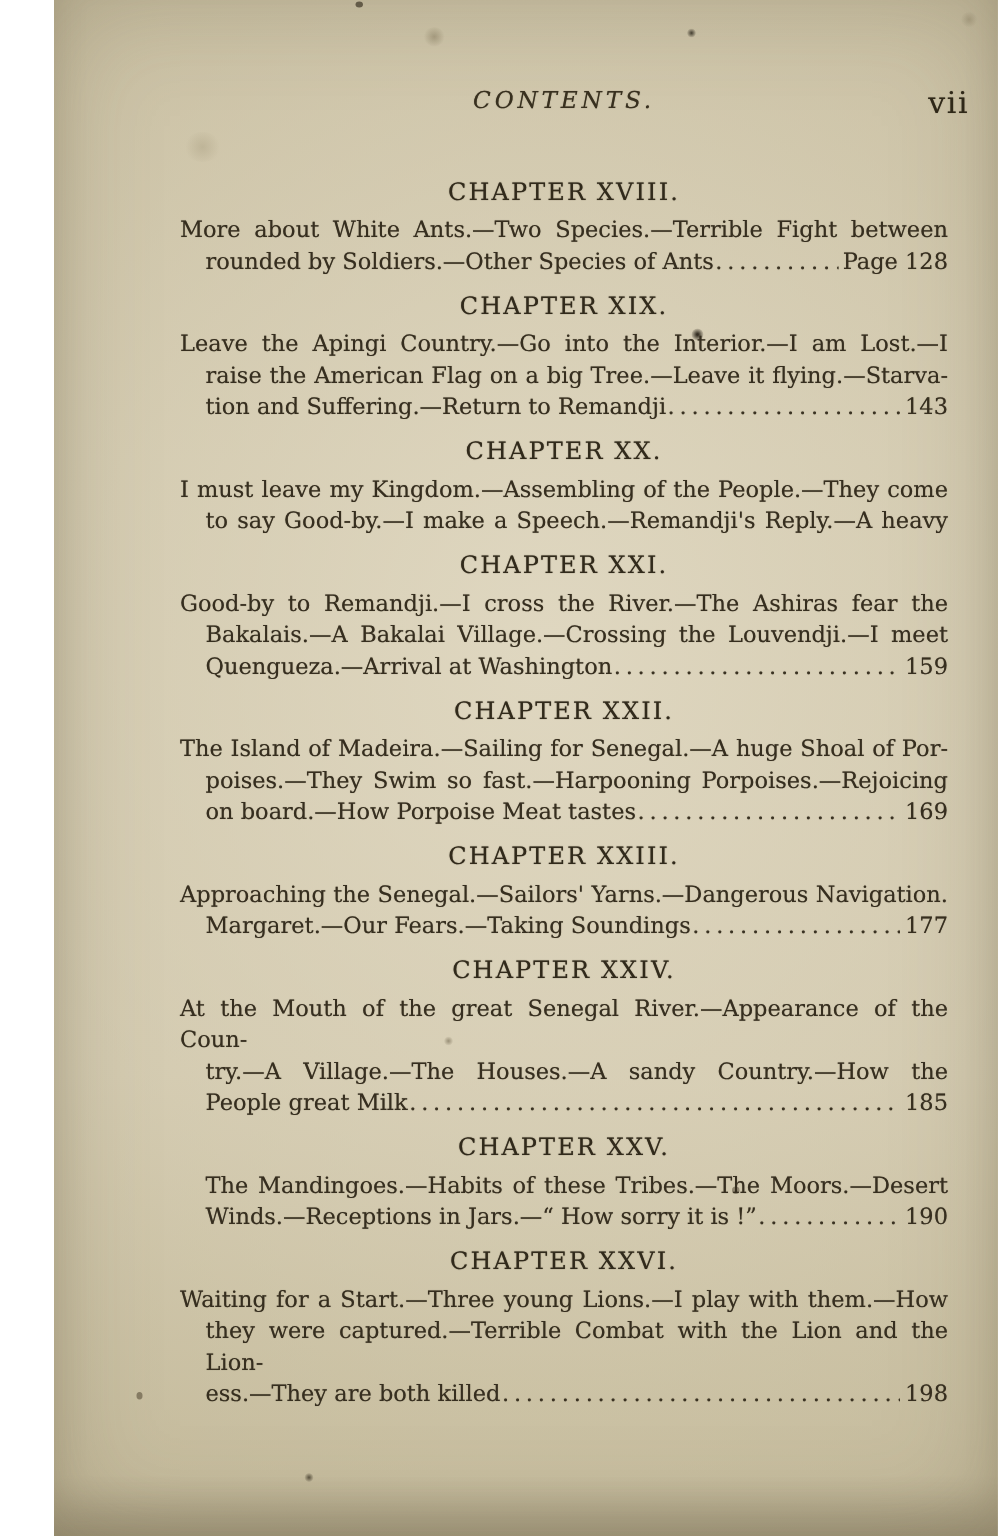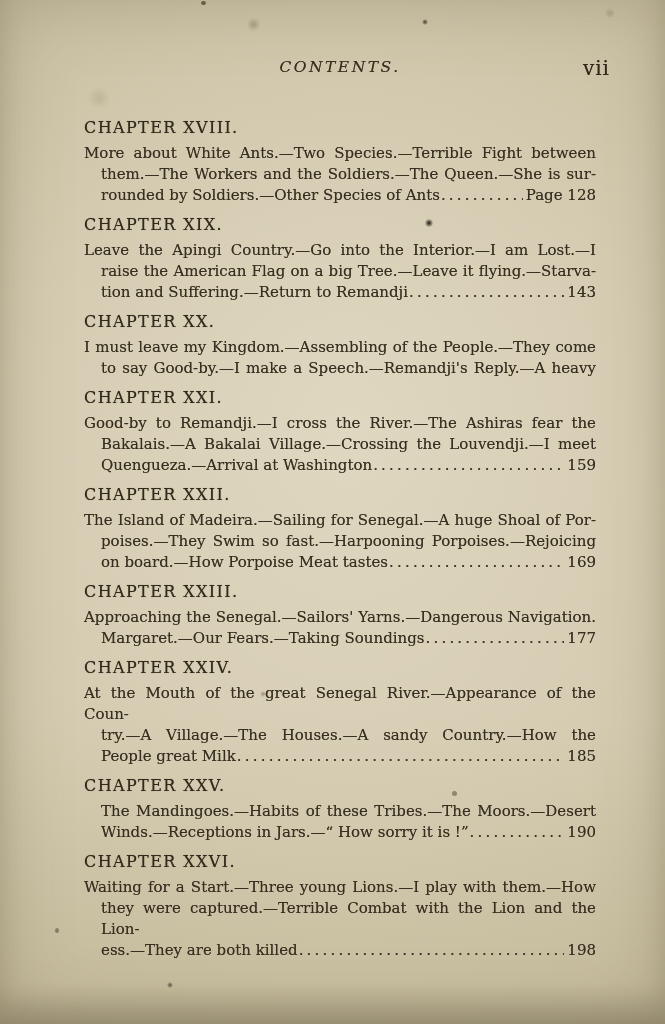--- a/index.html
+++ b/index.html
@@ -9,20 +9,21 @@
     overflow: hidden;
     font-family: "DejaVu Serif", "Liberation Serif", serif;
   }
   .page {
     position: absolute; inset: 0;
     background:
       radial-gradient(ellipse 120% 90% at 52% 42%, rgba(226,218,196,0.85) 0%, rgba(211,202,176,0.4) 55%, rgba(183,172,143,0.55) 100%),
       linear-gradient(180deg, #c6bc9e 0%, #cfc6aa 30%, #d2c9ae 70%, #c3b998 96%, #a99f82 99.2%, #9d9377 100%),
       #cbc2a6;
     box-shadow: inset 0 0 70px rgba(96,85,58,0.28), inset 0 -18px 22px rgba(96,85,58,0.18);
+    margin-left: 36px;
   }
   
   .blemish { position: absolute; border-radius: 50%; pointer-events: none; }
   .b1 { left: 201px; top: 1px;  width: 5px; height: 4px;  background: rgba(70,62,46,0.75); }
   .b2 { left: 246px; top: 18px; width: 15px; height: 13px; background: radial-gradient(circle, rgba(120,108,80,0.45) 0%, rgba(120,108,80,0) 70%); }
   .b3 { left: 422px; top: 19px; width: 6px; height: 6px;  background: radial-gradient(circle, rgba(52,46,34,0.9) 0%, rgba(52,46,34,0) 75%); }
   .b4 { left: 425px; top: 219px; width: 8px; height: 8px; background: radial-gradient(circle, rgba(45,39,28,0.95) 10%, rgba(45,39,28,0) 78%); }
   .b5 { left: 604px; top: 8px;  width: 12px; height: 10px; background: radial-gradient(circle, rgba(120,108,80,0.35) 0%, rgba(120,108,80,0) 70%); }
   .b6 { left: 167px; top: 982px; width: 6px; height: 6px; background: radial-gradient(circle, rgba(60,53,38,0.8) 0%, rgba(60,53,38,0) 75%); }
   .b7 { left: 55px;  top: 928px; width: 4px; height: 5px; background: rgba(80,70,50,0.55); }
@@ -37,21 +38,21 @@
     color: #38301f; text-shadow: 0 0 0.6px rgba(48,40,26,0.6);
   }
   .folio {
     position: absolute; right: -14px; top: -2px;
     font-size: 20px; color: #2f2818; letter-spacing: 1px;
     text-shadow: 0 0 0.6px rgba(48,40,26,0.6);
   }
 
   .toc { position: absolute; top: 117px; left: 84px; width: 512px; color: #362e1f; }
   .chapter-heading {
-    text-align: left; font-size: 16px; letter-spacing: 1.4px;
+    text-align: center; font-size: 16px; letter-spacing: 1.4px;
     line-height: 21px; margin-top: 8px; margin-bottom: 5px;
     color: #312a1b; text-shadow: 0 0 0.7px rgba(44,36,22,0.65);
   }
   .chapter:first-child .chapter-heading { margin-top: 0; }
   .entry { font-size: 15px; line-height: 21px; text-shadow: 0 0 0.5px rgba(48,40,26,0.55); }
   .entry-line { text-align: justify; text-align-last: justify; white-space: normal; }
   .entry-line.cont, .entry-lastline { padding-left: 17px; }
   .entry-lastline { display: flex; align-items: flex-start; }
   .last-text { white-space: nowrap; }
   .leader {
@@ -79,21 +80,20 @@
   <div class="header-row">
     <div class="contents-title">CONTENTS.</div>
     <div class="folio">vii</div>
   </div>
 
   <div class="toc" id="toc">
   <div class="chapter">
     <div class="chapter-heading">CHAPTER XVIII.</div>
     <div class="entry">
       <div class="entry-line">More about White Ants.—Two Species.—Terrible Fight between</div>
-          <div class="entry-line cont">them.—The Workers and the Soldiers.—The Queen.—She is sur-</div>
           <div class="entry-lastline">
         <span class="last-text">rounded by Soldiers.—Other Species of Ants</span>
         <span class="leader">........................................................................................................................</span>
         <span class="page-number">Page 128</span>
       </div>
     </div>
   </div>
 
   <div class="chapter">
     <div class="chapter-heading">CHAPTER XIX.</div>

